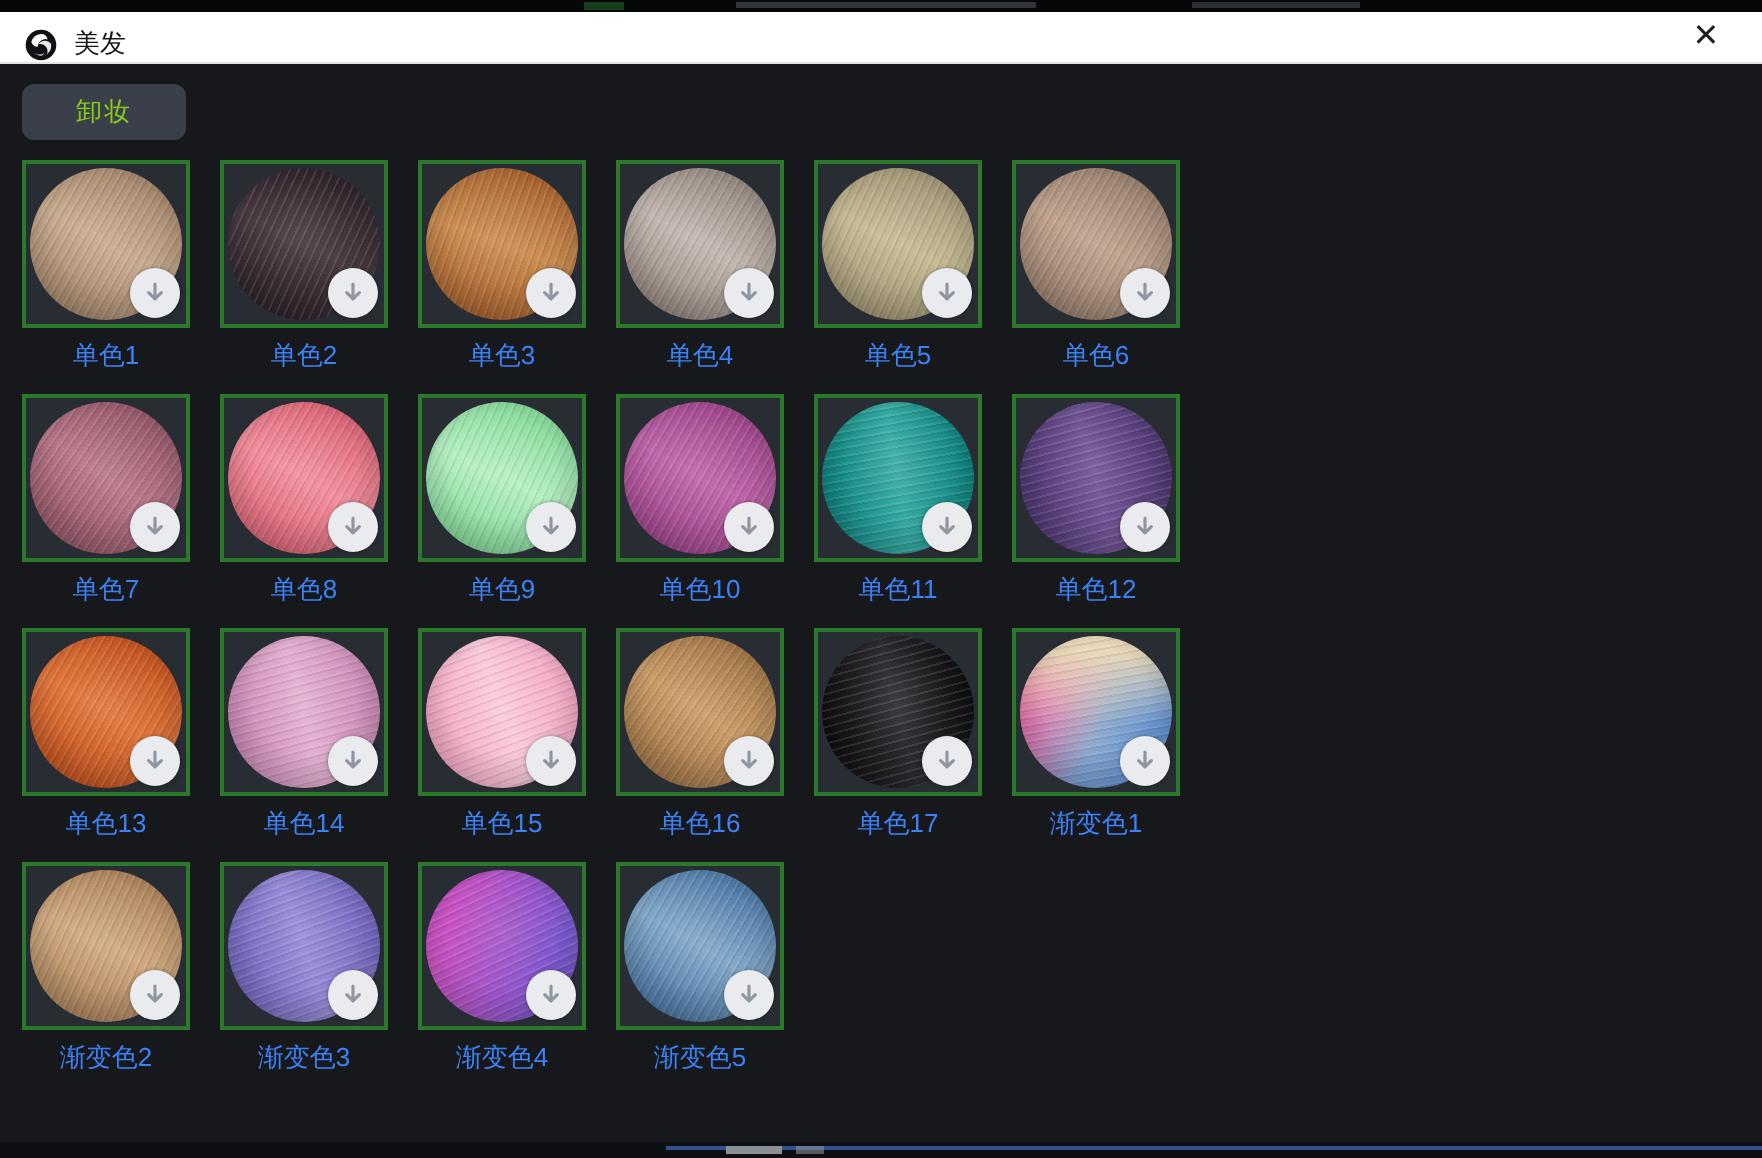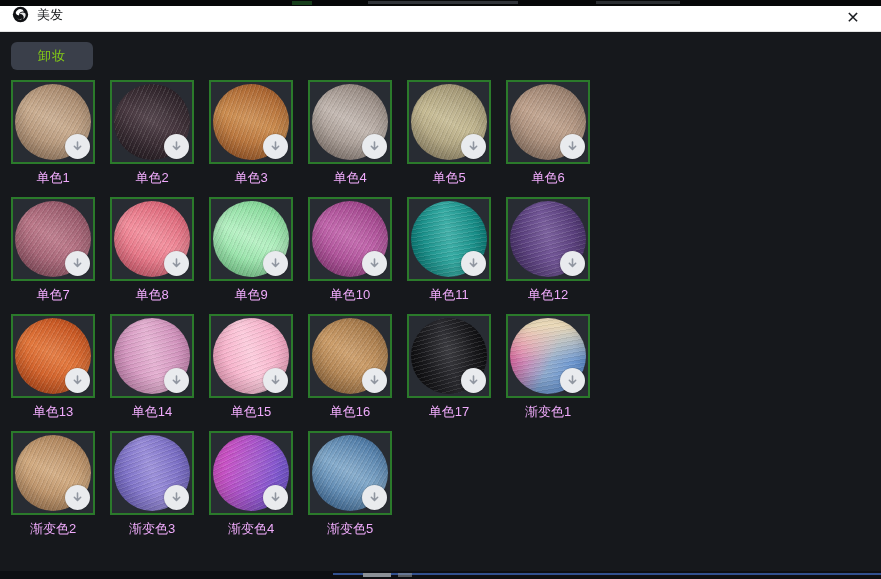--- a/index.html
+++ b/index.html
@@ -8,21 +8,21 @@
     background:#0a0c0e;
     font-family:"Liberation Sans","DejaVu Sans",sans-serif;
     -webkit-font-smoothing:antialiased;
   }
   
   .top-sliver{position:absolute;top:0;left:0;right:0;height:6px;background:#060708;}
   .remnant{position:absolute;opacity:.8;}
   
   .titlebar{
     position:absolute;top:6px;left:0;right:0;height:26px;background:#ffffff;
-    display:flex;align-items:flex-start;padding:0 0 0 12px;box-sizing:border-box;
+    display:flex;align-items:flex-end;padding:0 0 0 12px;box-sizing:border-box;
     border-bottom:1px solid #e3e3e3;
   }
   .logo{width:17px;height:17px;flex:0 0 auto;display:block;}
   .title-text{color:#15171a;font-size:13px;margin-left:8px;}
   .close-btn{
     margin-left:auto;margin-right:14px;width:28px;height:24px;
     display:flex;align-items:center;justify-content:center;
     color:#1c1e22;font-size:16px;line-height:1;cursor:pointer;background:transparent;border:none;
   }
   
@@ -42,21 +42,21 @@
   .circle{
     position:absolute;left:2px;top:2px;width:76px;height:76px;border-radius:50%;
   }
   .badge{
     position:absolute;right:3px;bottom:3px;width:25px;height:25px;border-radius:50%;
     background:#e9ebee;display:flex;align-items:center;justify-content:center;
     box-shadow:0 0 2px rgba(0,0,0,.35);
   }
   .label{
     margin-top:5px;margin-bottom:12px;height:16px;text-align:center;
-    color:#f0abfc;font-size:13px;white-space:nowrap;
+    color:#3b82f6;font-size:13px;white-space:nowrap;
   }
   
   .bottom-sliver{position:absolute;bottom:0;left:0;right:0;height:8px;background:#0d0f13;}
   .blue-line{position:absolute;left:333px;right:0;top:2px;height:2px;background:#31508f;}
   .gray-mark{position:absolute;background:#8b9096;}
 </style>
 </head>
 <body>
 
 <div class="screen">

